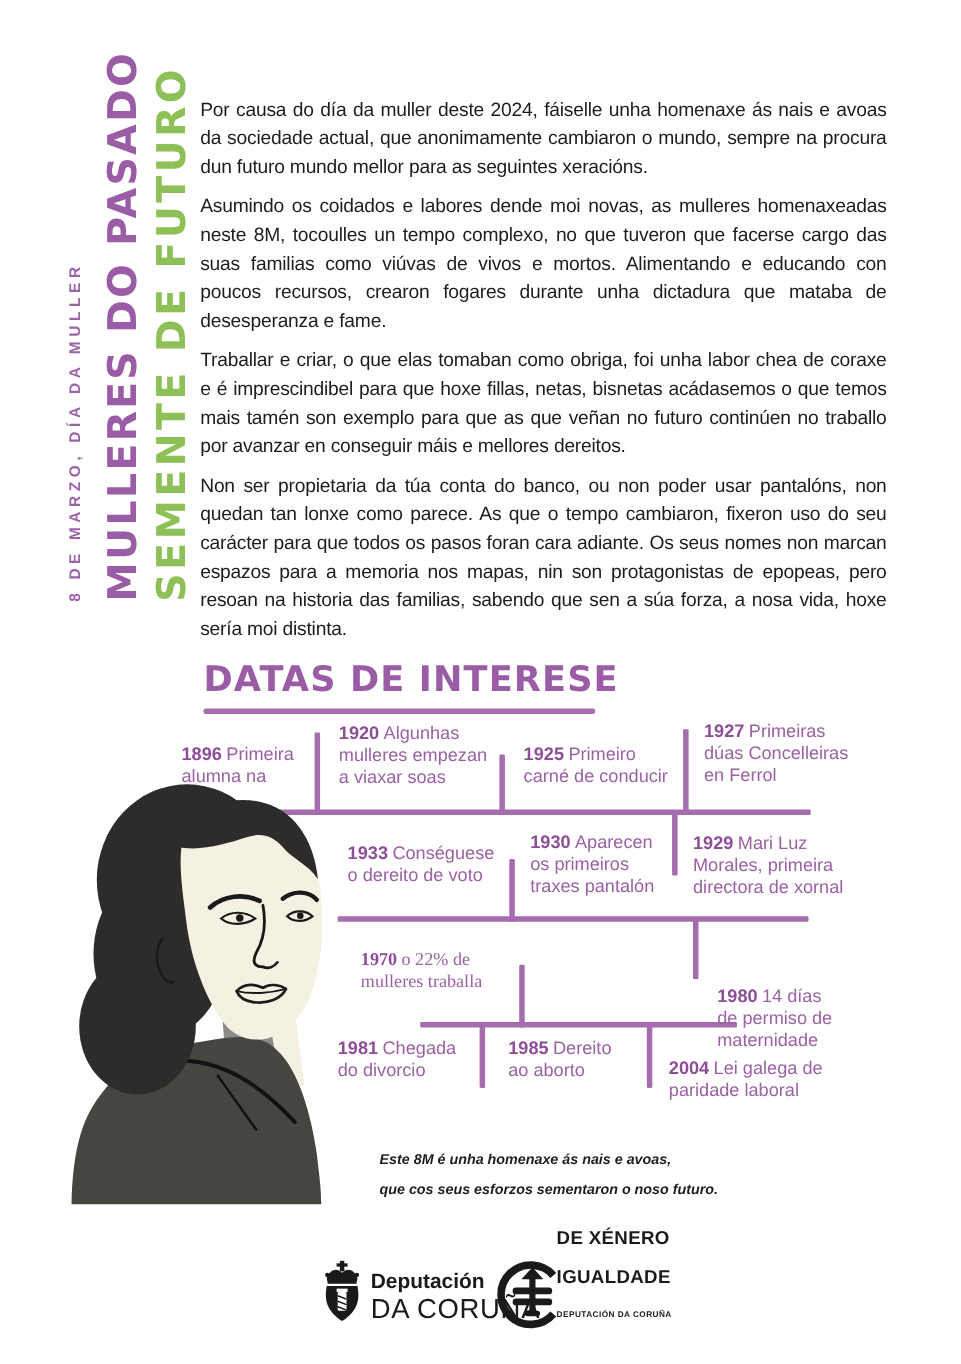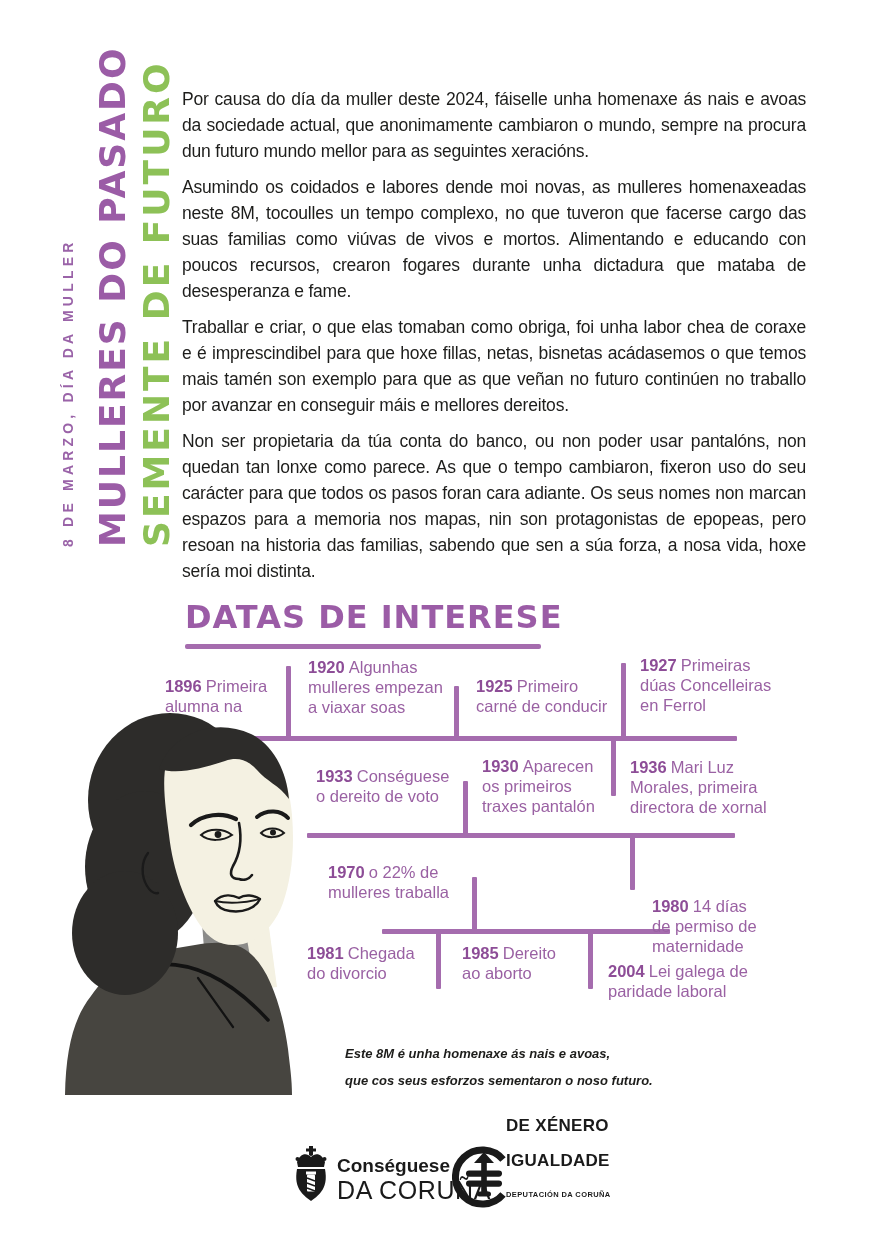--- a/index.html
+++ b/index.html
@@ -86,23 +86,23 @@
   <div class="ev" style="left:640px;top:655px;width:142px;">
     <b>1927</b><span>Primeiras dúas Concelleiras en Ferrol</span>
   </div>
   <div class="ev" style="left:316px;top:766px;width:140px;">
     <b>1933</b><span>Conséguese o dereito de voto</span>
   </div>
   <div class="ev" style="left:482px;top:756px;width:122px;">
     <b>1930</b><span>Aparecen os primeiros traxes pantalón</span>
   </div>
   <div class="ev" style="left:630px;top:757px;width:152px;">
-    <b>1936</b><span>Mari Luz Morales, primeira directora de xornal</span>
+    <b>1929</b><span>Mari Luz Morales, primeira directora de xornal</span>
   </div>
-  <div class="ev" style="left:328px;top:862px;width:132px;">
+  <div class="ev" style="left:328px;top:862px;width:132px;font-family:Liberation Serif, serif;">
     <b>1970</b><span>o 22% de mulleres traballa</span>
   </div>
   <div class="ev" style="left:652px;top:876px;width:115px;margin-top:20px;">
     <b>1980</b><span>14 días de permiso de maternidade</span>
   </div>
   <div class="ev" style="left:307px;top:943px;width:115px;">
     <b>1981</b><span>Chegada do divorcio</span>
   </div>
   <div class="ev" style="left:462px;top:943px;width:110px;">
     <b>1985</b><span>Dereito ao aborto</span>
@@ -154,21 +154,21 @@
     <rect x="15" y="2.5" width="10" height="3" fill="#1a1a1a"></rect>
     <path d="M6,16 C9,8 15,6 20,11 C25,6 31,8 34,16 L33,21 L7,21 Z" fill="#1a1a1a"></path>
     <circle cx="6.5" cy="13" r="2" fill="#1a1a1a"></circle>
     <circle cx="20" cy="8" r="2" fill="#1a1a1a"></circle>
     <circle cx="33.5" cy="13" r="2" fill="#1a1a1a"></circle>
     <path d="M6,23 L34,23 C36,35 35,45 20,55 C5,45 4,35 6,23 Z" fill="#1a1a1a"></path>
     <rect x="15" y="25.5" width="10" height="3" fill="#ffffff"></rect>
     <rect x="16" y="28.5" width="8" height="17" rx="1" fill="#ffffff"></rect>
     <path d="M16,32 L24,35 M16,37 L24,40 M16,42 L24,45" stroke="#1a1a1a" stroke-width="1.4"></path>
   </svg>
-  <div class="ftxt dep-name">Conséguese</div>
+  <div class="ftxt dep-name">Deputación</div>
   <div class="ftxt dep-sub">DA CORUÑA</div>
 
   <svg class="abs" style="left:452px;top:1145px;" width="64" height="64" viewBox="0 0 64 64">
     <path d="M51,14.5 A27,27 0 1 0 51,49.5" fill="none" stroke="#1a1a1a" stroke-width="7"></path>
     <path d="M32,7 L42,18 L22,18 Z" fill="#1a1a1a"></path>
     <rect x="29.2" y="14" width="5.6" height="34" fill="#1a1a1a"></rect>
     <rect x="14" y="25.5" width="36" height="6.2" rx="3.1" fill="#1a1a1a"></rect>
     <rect x="14" y="35.5" width="36" height="6.2" rx="3.1" fill="#1a1a1a"></rect>
     <rect x="25" y="46.5" width="14" height="5" rx="2.5" fill="#1a1a1a"></rect>
   </svg>

